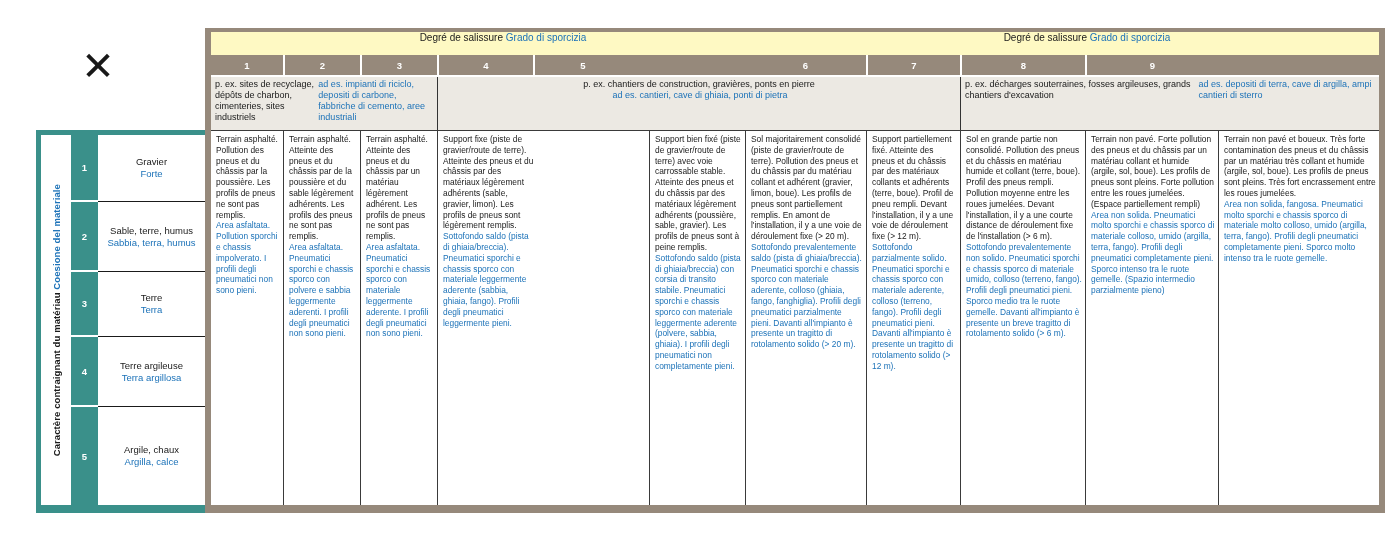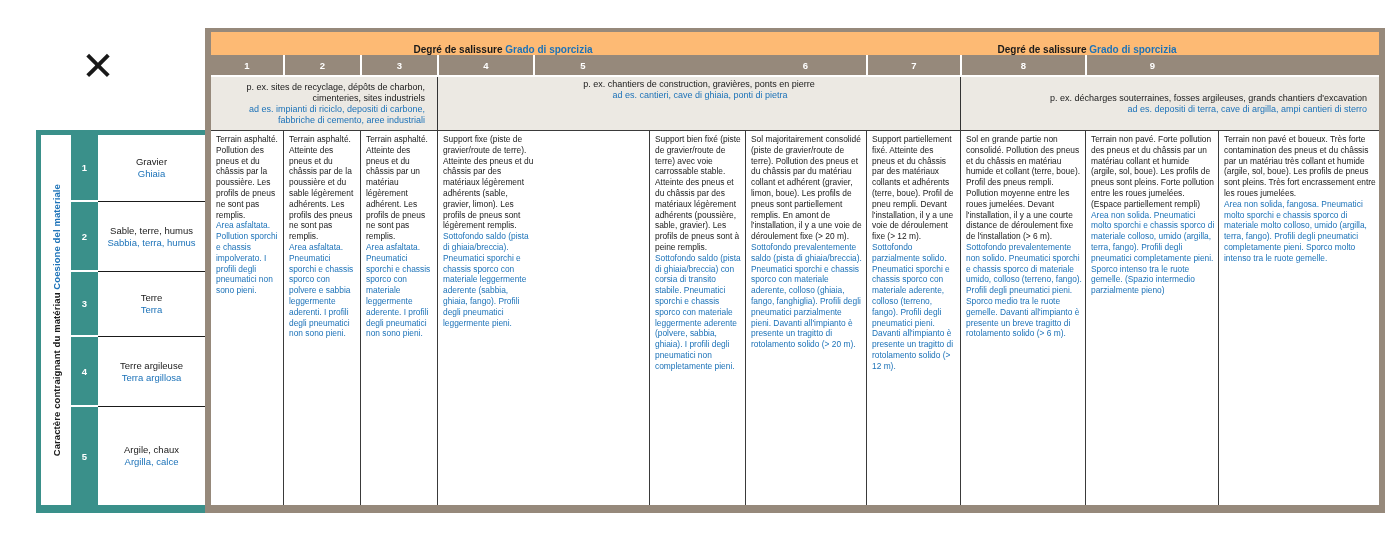--- a/index.html
+++ b/index.html
@@ -48,36 +48,36 @@
   .srow.h4{flex:70 0 0;}
   .srow.h5{flex:98 0 0;}
 
   
   .table{
     position:absolute;left:205px;top:28px;width:1180px;height:485px;
     box-sizing:border-box;background:#fff;
     border:6px solid #96897b;border-top-width:4px;border-bottom-width:8px;
     display:flex;flex-direction:column;
   }
-  .title-band{height:23px;display:flex;align-items:flex-end;background:#fdba74;
-    font-size:10px;font-weight:bold;}
+  .title-band{height:23px;display:flex;align-items:flex-start;background:#fef9c3;
+    font-size:10px;font-weight:normal;}
   .title-half{width:50%;text-align:center;white-space:nowrap;}
 
   .num-band{display:flex;background:#96897b;height:20px;color:#fff;
     font-weight:bold;font-size:9.5px;}
   .num-cell{box-sizing:border-box;display:flex;align-items:center;justify-content:center;}
   .num-cell + .num-cell{border-left:2px solid #ffffff;}
   .num-cell.no-sep{border-left:none;}
   .num-cell.nw5{justify-content:flex-start;}
   .num-cell.nw5 .narrow{display:inline-block;width:96px;text-align:center;}
 
   .example-band{height:55px;background:#ece9e3;border-top:2px solid #ffffff;
     display:flex;font-size:9px;line-height:11px;box-sizing:border-box;}
-  .ex-cell{box-sizing:border-box;display:flex;flex-direction:column;
-    justify-content:center;text-align:right;padding:2px 12px;}
+  .ex-cell{box-sizing:border-box;display:flex;flex-direction:row;
+    justify-content:center;text-align:left;padding:2px 4px;}
   .exA{width:226px;}
   .exB{width:523px;border-left:1px solid #333;flex-direction:column;align-items:center;
     text-align:left;padding:2px 0;}
   .exB .fr-block{width:300px;text-align:center;}
   .exB .it-block{flex:1;text-align:left;padding-left:2px;}
   .exC{width:419px;border-left:1px solid #333;}
 
   .body-band{flex:1;display:flex;border-top:1px solid #3a3a3a;background:#fff;overflow:hidden;}
   .bcol{box-sizing:border-box;padding:3px 3px 3px 5px;font-size:8.4px;line-height:10.8px;overflow:hidden;}
   .bcol + .bcol{border-left:1px solid #3a3a3a;}
@@ -97,21 +97,21 @@
       <span class="fr">Caractère contraignant du matériau</span>
       <span> </span>
       <span class="it">Coesione del materiale</span>
     </div>
   </div>
   <div class="side-rows">
     <div class="srow h1">
       <div class="snum">1</div>
       <div class="sname">
         <div class="fr">Gravier</div>
-        <div class="it">Ghiaia</div>
+        <div class="it">Forte</div>
       </div>
     </div>
     <div class="srow h2">
       <div class="snum">2</div>
       <div class="sname">
         <div class="fr">Sable, terre, humus</div>
         <div class="it">Sabbia, terra, humus</div>
       </div>
     </div>
     <div class="srow h3">

